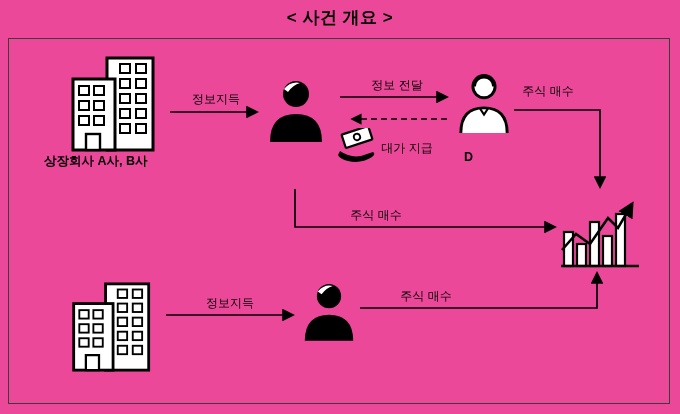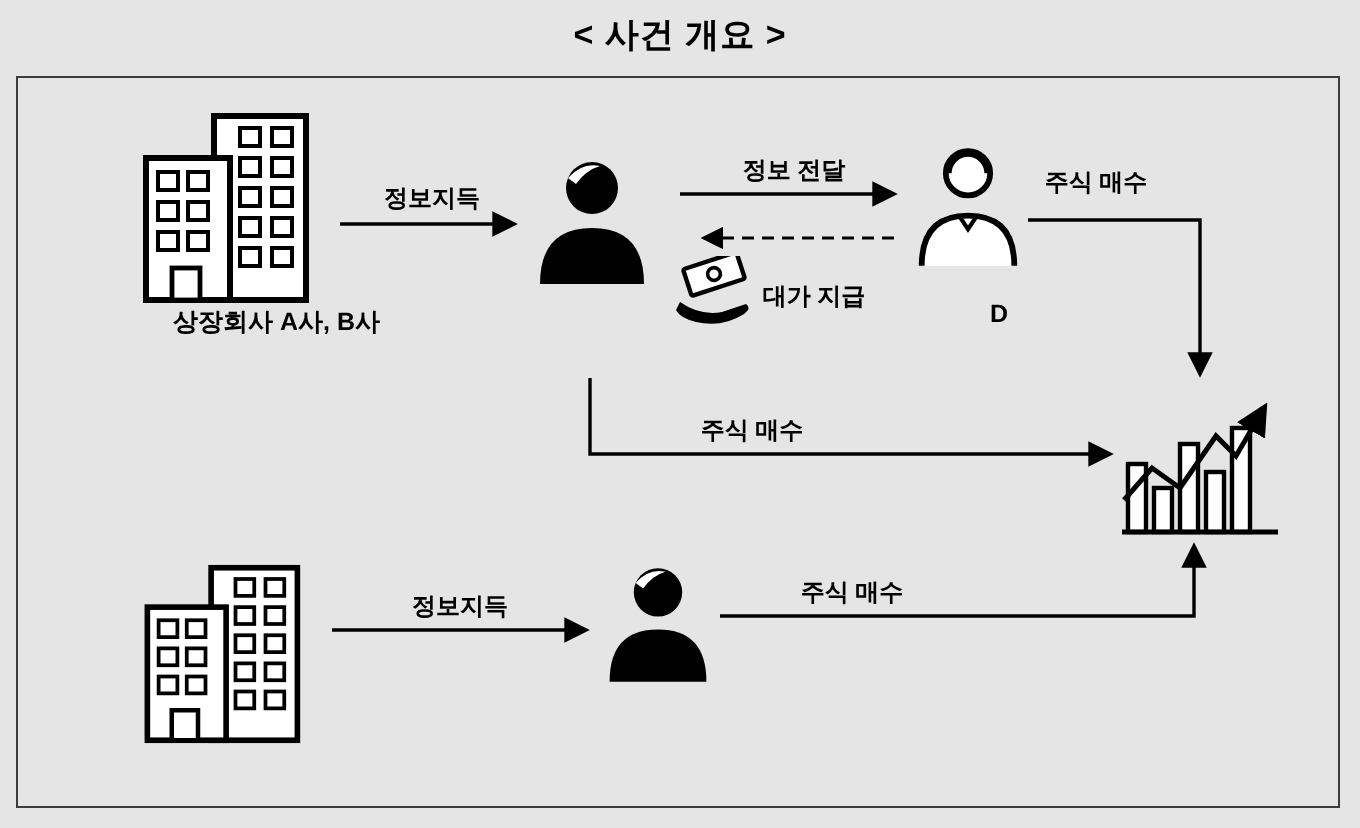--- a/index.html
+++ b/index.html
@@ -1,22 +1,22 @@
 <!DOCTYPE html>
 <html><head>
 <meta charset="utf-8">
 <style>
   html,body{margin:0;padding:0;background:#fff;}
-  .stage{position:relative;width:680px;height:414px;background:#e5e5e5;overflow:hidden;
+  .stage{position:relative;width:680px;height:414px;background:#ec4899;overflow:hidden;
          font-family:"Liberation Sans","DejaVu Sans",sans-serif;color:#000;}
   .abs{position:absolute;}
   .title{left:0;top:6px;width:680px;text-align:center;font-size:17px;font-weight:bold;letter-spacing:0.5px;}
   .frame{left:8px;top:38px;width:662px;height:366px;border:1.5px solid #3c3c3c;box-sizing:border-box;background:transparent;}
-  .label{font-weight:bold;font-size:12px;text-align:center;line-height:1.3;}
-  .label-lg{font-weight:bold;font-size:12.5px;text-align:right;line-height:1.3;}
+  .label{font-weight:normal;font-size:12px;text-align:center;line-height:1.3;}
+  .label-lg{font-weight:bold;font-size:12.5px;text-align:left;line-height:1.3;}
   svg{display:block;}
 </style>
 </head>
 <body>
 
 <div class="stage">
 
   <div class="abs title">&lt; 사건 개요 &gt;</div>
   <div class="abs frame"></div>
 

